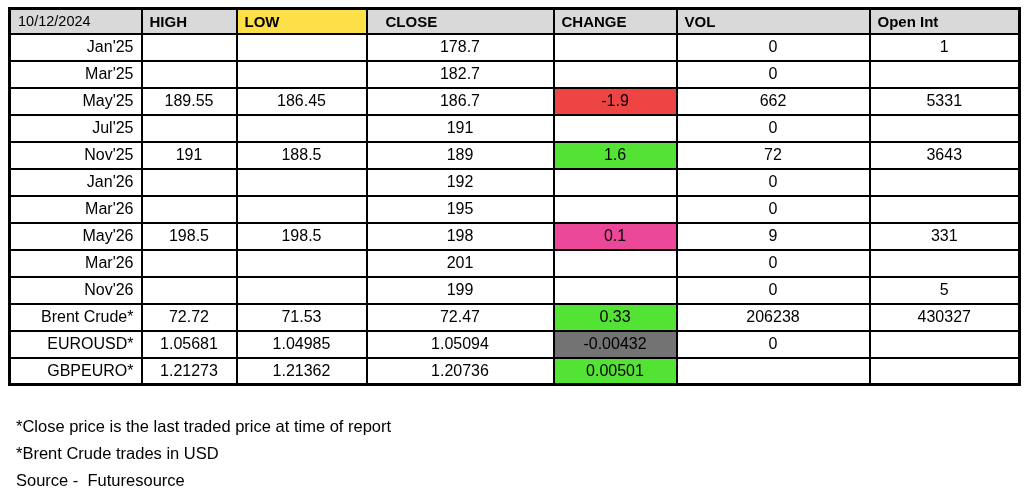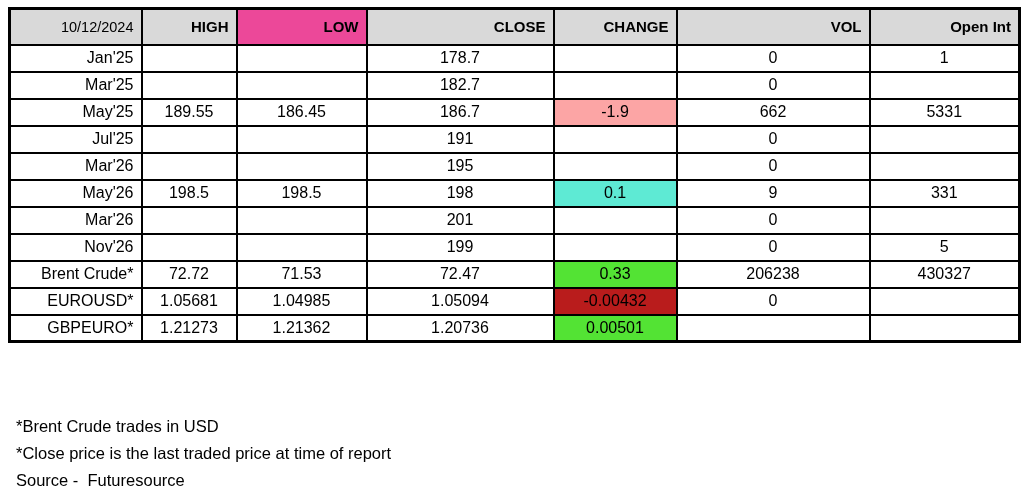--- a/index.html
+++ b/index.html
@@ -28,23 +28,23 @@
   .price-table th, .price-table td {
     border: 2px solid #000;
     padding: 0 7px;
     white-space: nowrap;
     overflow: hidden;
     vertical-align: middle;
   }
   .price-table th {
     background: #d9d9d9;
     font-weight: bold;
-    text-align: right;
+    text-align: left;
     font-size: 15px;
-    height: 36px;
+    height: 25px;
   }
   .price-table th.date-cell {
     font-weight: normal;
     font-size: 14.5px;
   }
   .price-table td {
     height: 27px;
     font-size: 16px;
     text-align: center;
     background: #ffffff;
@@ -74,21 +74,21 @@
     <col style="width:130px">
     <col style="width:187px">
     <col style="width:123px">
     <col style="width:193px">
     <col style="width:150px">
   </colgroup>
   <thead>
     <tr>
       <th class="date-cell" style="background: rgb(217, 217, 217);">10/12/2024</th>
       <th style="background: rgb(217, 217, 217); margin-left: 37px;">HIGH</th>
-      <th style="background: #ec4899;">LOW</th>
+      <th style="background: #fde047;">LOW</th>
       <th style="background: rgb(217, 217, 217); padding-left: 18px;">CLOSE</th>
       <th style="background: rgb(217, 217, 217);">CHANGE</th>
       <th style="background: rgb(217, 217, 217);">VOL</th>
       <th style="background: rgb(217, 217, 217);">Open Int</th>
     </tr>
   </thead>
   <tbody>
       <tr>
     <td class="label-cell">Jan'25</td>
     <td></td>
@@ -105,48 +105,66 @@
     <td>182.7</td>
     <td></td>
     <td>0</td>
     <td></td>
   </tr>
       <tr>
     <td class="label-cell">May'25</td>
     <td>189.55</td>
     <td>186.45</td>
     <td>186.7</td>
-    <td style="background: #fca5a5;">-1.9</td>
+    <td style="background: #ef4444;">-1.9</td>
     <td>662</td>
     <td>5331</td>
   </tr>
       <tr>
     <td class="label-cell">Jul'25</td>
     <td></td>
     <td></td>
     <td>191</td>
+    <td></td>
+    <td>0</td>
+    <td></td>
+  </tr>
+      <tr>
+    <td class="label-cell">Nov'25</td>
+    <td>191</td>
+    <td>188.5</td>
+    <td>189</td>
+    <td style="background: rgb(83, 227, 52);">1.6</td>
+    <td>72</td>
+    <td>3643</td>
+  </tr>
+      <tr>
+    <td class="label-cell">Jan'26</td>
+    <td></td>
+    <td></td>
+    <td>192</td>
     <td></td>
     <td>0</td>
     <td></td>
   </tr>
       <tr>
     <td class="label-cell">Mar'26</td>
     <td></td>
     <td></td>
     <td>195</td>
     <td></td>
     <td>0</td>
     <td></td>
   </tr>
       <tr>
     <td class="label-cell">May'26</td>
     <td>198.5</td>
     <td>198.5</td>
     <td>198</td>
-    <td style="background: #5eead4;">0.1</td>
+    <td style="background: #ec4899;">0.1</td>
     <td>9</td>
     <td>331</td>
   </tr>
       <tr>
     <td class="label-cell">Mar'26</td>
     <td></td>
     <td></td>
     <td>201</td>
     <td></td>
     <td>0</td>
@@ -168,33 +186,33 @@
     <td>72.47</td>
     <td style="background: rgb(83, 227, 52);">0.33</td>
     <td>206238</td>
     <td>430327</td>
   </tr>
       <tr>
     <td class="label-cell">EUROUSD*</td>
     <td>1.05681</td>
     <td>1.04985</td>
     <td>1.05094</td>
-    <td style="background: #b91c1c;">-0.00432</td>
+    <td style="background: #737373;">-0.00432</td>
     <td>0</td>
     <td></td>
   </tr>
       <tr>
     <td class="label-cell">GBPEURO*</td>
     <td>1.21273</td>
     <td>1.21362</td>
     <td>1.20736</td>
     <td style="background: rgb(83, 227, 52);">0.00501</td>
     <td></td>
     <td></td>
   </tr>
     </tbody>
 </table>
 
 <div class="footnotes">
+  <div>*Close price is the last traded price at time of report</div>
   <div>*Brent Crude trades in USD</div>
-  <div>*Close price is the last traded price at time of report</div>
   <div>Source -  Futuresource</div>
 </div>
 
 </body></html>

